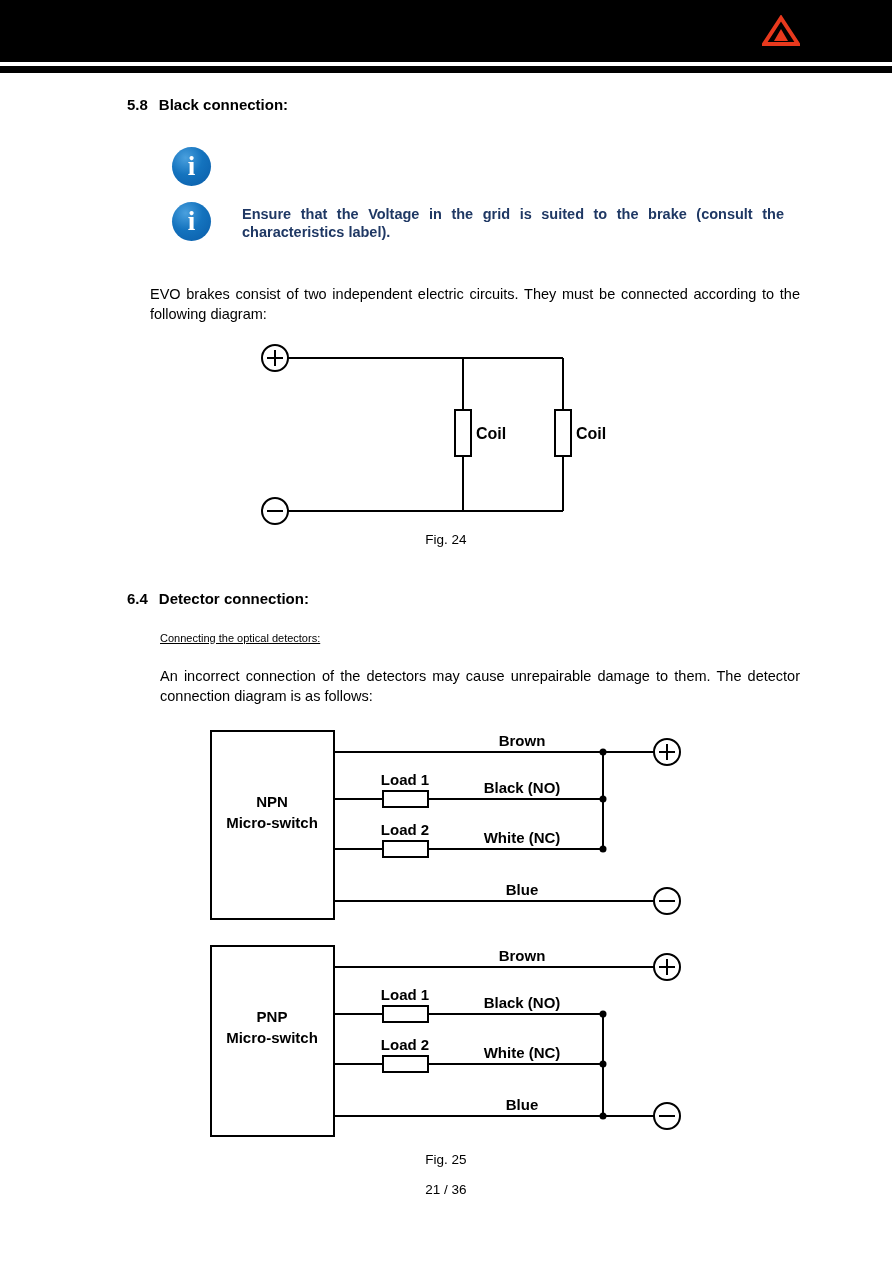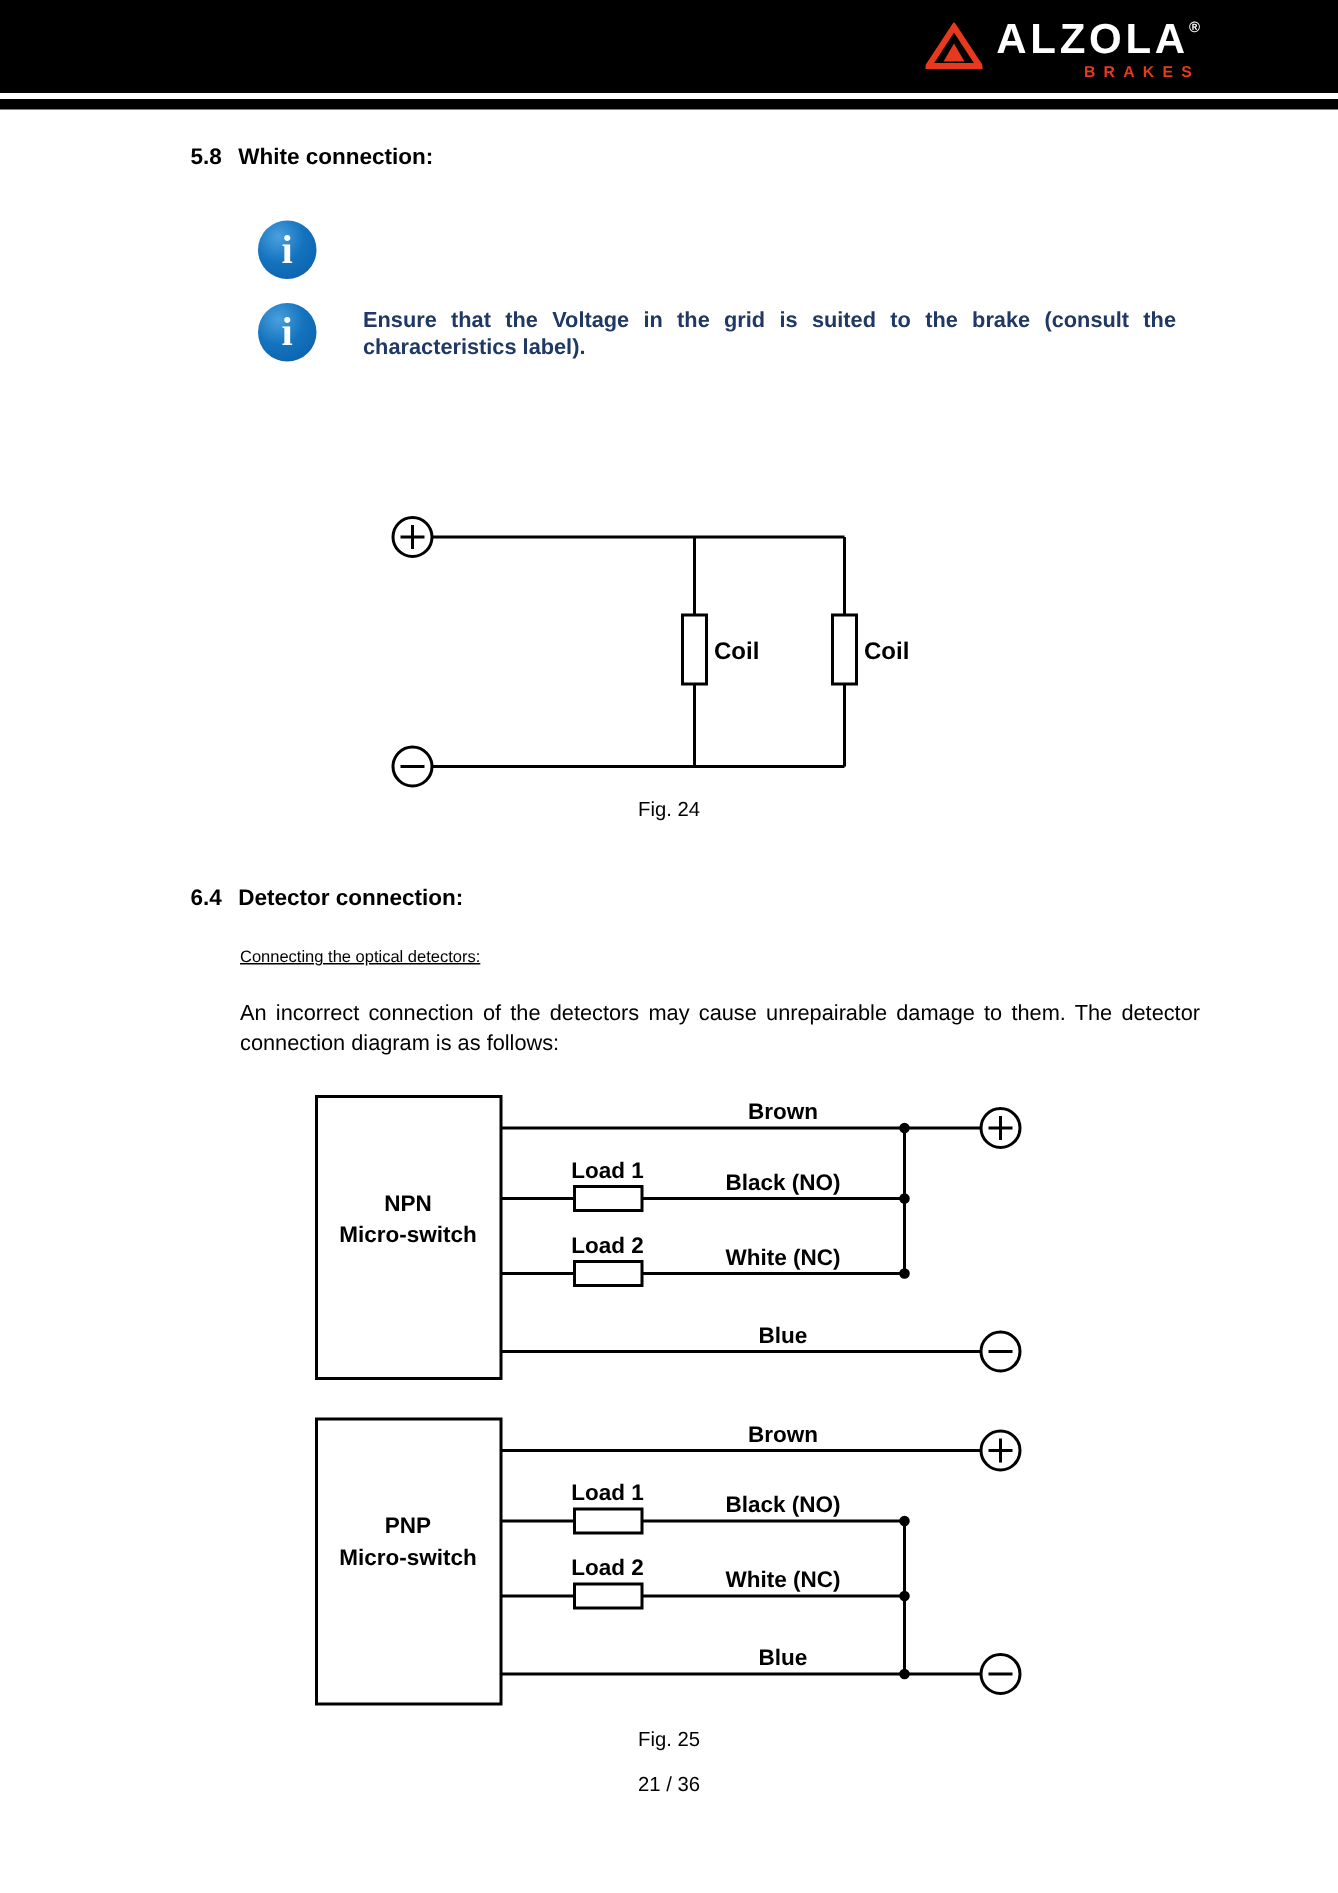--- a/index.html
+++ b/index.html
@@ -59,45 +59,39 @@
 <body>
 
 <div class="page">
 
   <header class="topbar">
     <div class="logo">
       <svg class="logo-tri" viewBox="0 0 38 32">
         <polygon points="19,3 36,29 2,29" fill="none" stroke="#E8391D" stroke-width="4" stroke-linejoin="miter"></polygon>
         <polygon points="19,14 26,26 12,26" fill="#E8391D"></polygon>
       </svg>
-      <div class="logo-text">
-        <div class="brand-line">
-          <span>ALZOLA</span>
-            <sup>®</sup>
-        </div>
-        <div class="brand-sub">BRAKES</div>
-      </div>
     </div>
   </header>
   <div class="header-rule"></div>
 
   <div class="sec" id="sec43">
     <span>5.8</span>
-    <span>White connection:</span>
+    <span>Black connection:</span>
   </div>
 
   <div class="info-icon" id="info1">
     <span>i</span>
   </div>
 
   <div class="info-icon" id="info2">
     <span>i</span>
   </div>
   <p class="note" id="note2">Ensure that the Voltage in the grid is suited to the brake (consult the characteristics label).</p>
 
+  <p class="par" id="brakeIntro">EVO brakes consist of two independent electric circuits. They must be connected according to the following diagram:</p>
 
   <svg class="diagram" id="fig24" width="400" height="195" viewBox="0 0 400 195">
     <g>
       <circle cx="20" cy="20" r="13" class="term"></circle>
       <line x1="12" y1="20" x2="28" y2="20" class="wire"></line>
       <line x1="20" y1="12" x2="20" y2="28" class="wire"></line>
     </g>
     <line x1="33" y1="20" x2="308" y2="20" class="wire"></line>
     <line x1="208" y1="20" x2="208" y2="173" class="wire"></line>
     <line x1="308" y1="20" x2="308" y2="173" class="wire"></line>

